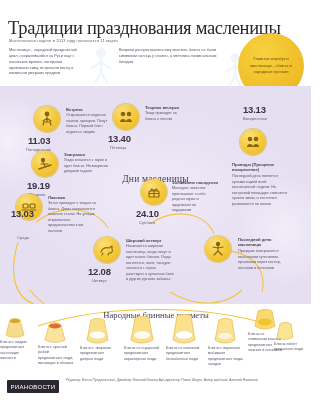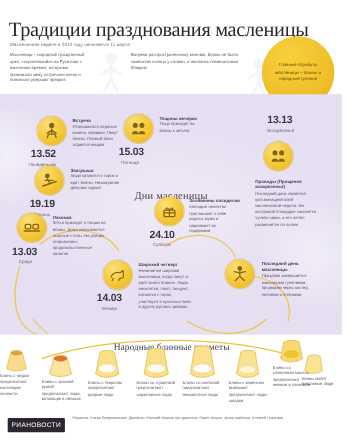--- a/index.html
+++ b/index.html
@@ -1,21 +1,21 @@
 <!DOCTYPE html>
 <html><head>
 <meta charset="utf-8">
 <style>
   html,body{margin:0;padding:0;}
   body{
     width:311px;height:400px;overflow:hidden;
     font-family:"Liberation Sans","DejaVu Sans",sans-serif;
     background:#ffffff;color:#3a3340;
   }
-  .page{position:relative;width:311px;height:400px;overflow:hidden;background:#c4b5fd;}
+  .page{position:relative;width:311px;height:400px;overflow:hidden;background:#a3a3a3;}
 
   
   .hdr{position:absolute;left:0;top:0;width:311px;height:86px;background:#ffffff;overflow:hidden;}
   .title{
     position:absolute;left:8px;top:18px;width:280px;
     font-family:"Liberation Serif","DejaVu Serif",serif;
     font-size:18.5px;letter-spacing:-0.3px;color:#2b2630;white-space:nowrap;
   }
   .subtitle{position:absolute;left:9px;top:38px;font-size:4.1px;color:#6d6675;letter-spacing:.1px;}
   .introL{position:absolute;left:9px;top:47px;width:70px;font-size:3.9px;line-height:1.5;color:#5c5566;}
@@ -121,21 +121,21 @@
     </svg>
 
     <div class="panel-title">Дни масленицы</div>
 
     <div class="coin" style="left:34px;top:20px">
       <svg viewBox="0 0 18 18">
         <circle cx="9" cy="4" r="2.4" fill="#8a6410"></circle>
         <path d="M9 7 L9 12 M9 8.5 L5 11 M9 8.5 L13 11 M6 12 L12 12 M6 12 L5 15 M12 12 L13 15" stroke="#8a6410" stroke-width="1.2" fill="none" stroke-linecap="round"></path>
       </svg>
     </div>
-    <div class="daynum" style="left:28px;top:49px">13.52</div>
+    <div class="daynum" style="left:28px;top:49px">11.03</div>
     <div class="dayname" style="left:26px;top:61px">Понедельник</div>
     <div class="dtitle" style="left:66px;top:21px">Встреча</div>
     <div class="dtext" style="left:66px;top:27px;width:48px">Открываются ледяные качели, ярмарки. Пекут блины. Первый блин отдается нищим</div>
 
     <div class="coin" style="left:32px;top:65px">
       <svg viewBox="0 0 18 18">
         <circle cx="7" cy="5" r="2.2" fill="#8a6410"></circle>
         <path d="M7 7.5 L9 11 M5 9 L12 9" stroke="#8a6410" stroke-width="1.2" fill="none" stroke-linecap="round"></path>
         <path d="M3 14 L15 10" stroke="#8a6410" stroke-width="1.4" stroke-linecap="round"></path>
       </svg>
@@ -145,43 +145,43 @@
     <div class="dtitle" style="left:64px;top:66px">Заигрыши</div>
     <div class="dtext" style="left:64px;top:72px;width:52px">Люди катаются с горок и едят блины. Незамужние девушки гадают</div>
 
     <div class="coin" style="left:16px;top:108px">
       <svg viewBox="0 0 18 18">
         <rect x="3" y="6" width="5" height="4" rx="1" fill="none" stroke="#8a6410" stroke-width="1.2"></rect>
         <rect x="10" y="6" width="5" height="4" rx="1" fill="none" stroke="#8a6410" stroke-width="1.2"></rect>
         <path d="M2 12 L16 12" stroke="#8a6410" stroke-width="1.2" stroke-linecap="round"></path>
       </svg>
     </div>
-    <div class="daynum" style="left:11px;top:138px">13.03</div>
+    <div class="daynum" style="left:11px;top:122px">13.03</div>
     <div class="dayname" style="left:17px;top:149px">Среда</div>
     <div class="dtitle" style="left:48px;top:109px">Лакомка</div>
     <div class="dtext" style="left:48px;top:115px;width:50px">Зятья приходят к тещам на блины. Дома накрываются пышные столы. На улицах открывались продовольственные палатки</div>
 
     <div class="coin" style="left:94px;top:151px">
       <svg viewBox="0 0 18 18">
         <path d="M3 11 C4 7 8 6 11 7 L14 5 L14 8 C15 10 14 12 12 12 L11 12 L10 14 M5 12 L4 14" stroke="#8a6410" stroke-width="1.1" fill="none" stroke-linejoin="round" stroke-linecap="round"></path>
       </svg>
     </div>
-    <div class="daynum" style="left:88px;top:180px">14.03</div>
+    <div class="daynum" style="left:88px;top:180px">12.08</div>
     <div class="dayname" style="left:92px;top:192px">Четверг</div>
     <div class="dtitle" style="left:126px;top:152px">Широкий четверг</div>
     <div class="dtext" style="left:126px;top:158px;width:48px">Начинается широкая масленица, когда пекут и едят много блинов. Люди веселятся, поют, танцуют, катаются с горок, участвуют в кулачных боях и других русских забавах</div>
 
     <div class="coin" style="left:113px;top:18px">
       <svg viewBox="0 0 18 18">
         <circle cx="6" cy="6" r="2.3" fill="#8a6410"></circle>
         <circle cx="12" cy="6" r="2.3" fill="#8a6410"></circle>
         <path d="M3 14 C3 10 9 10 9 14 M9 14 C9 10 15 10 15 14" fill="#8a6410"></path>
       </svg>
     </div>
-    <div class="daynum" style="left:108px;top:47px">15.03</div>
+    <div class="daynum" style="left:108px;top:47px">13.40</div>
     <div class="dayname" style="left:110px;top:59px">Пятница</div>
     <div class="dtitle" style="left:145px;top:19px">Тещины вечерки</div>
     <div class="dtext" style="left:145px;top:25px;width:44px">Тещи приходят на блины к зятьям</div>
 
     <div class="coin" style="left:141px;top:93px">
       <svg viewBox="0 0 18 18">
         <rect x="4" y="8" width="10" height="6" rx="1" fill="none" stroke="#8a6410" stroke-width="1.2"></rect>
         <path d="M9 8 L9 14 M4 10.5 L14 10.5 M9 8 C7 5 5 6 6.5 8 M9 8 C11 5 13 6 11.5 8" stroke="#8a6410" stroke-width="1.1" fill="none"></path>
       </svg>
     </div>

